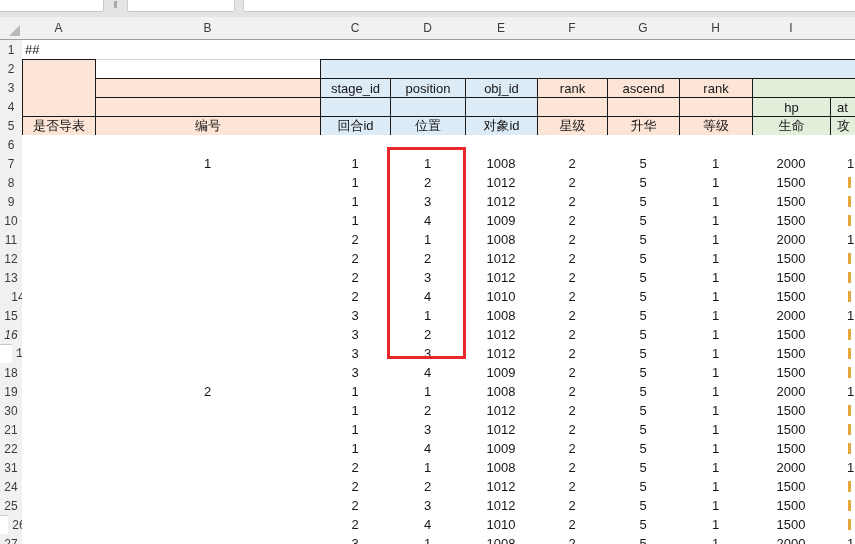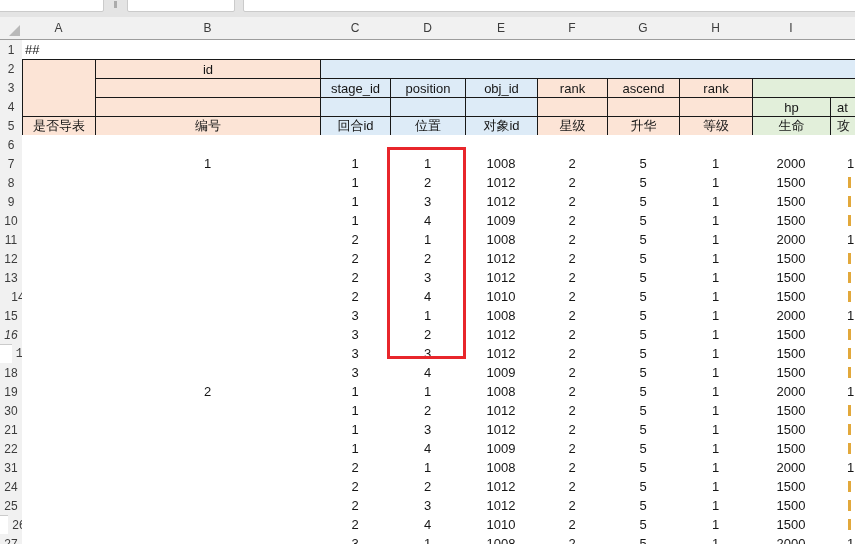--- a/index.html
+++ b/index.html
@@ -99,21 +99,20 @@
     <div class="dcell" style="left: 95px; top: 23px; width: 226px; height: 20px;"></div>
     <div class="dcell" style="left: 320px; top: 23px; width: 71px; height: 20px;"></div>
     <div class="dcell" style="left: 390px; top: 23px; width: 76px; height: 20px;"></div>
     <div class="dcell" style="left: 465px; top: 23px; width: 73px; height: 20px;"></div>
     <div class="dcell" style="left: 537px; top: 23px; width: 71px; height: 20px;"></div>
     <div class="dcell" style="left: 607px; top: 23px; width: 73px; height: 20px;"></div>
     <div class="dcell" style="left: 679px; top: 23px; width: 74px; height: 20px;"></div>
     <div class="dcell" style="left: 752px; top: 23px; width: 79px; height: 20px;"></div>
     <div class="dcell" style="left: 830px; top: 23px; width: 46px; height: 20px;"></div>
     <div class="hcell f-peach" style="left: 22px; top: 42px; width: 74px; height: 58px;"></div>
-    <div class="hcell f-peach" style="left: 95px; top: 42px; width: 226px; height: 20px;">id</div>
     <div class="hcell f-blue" style="left: 320px; top: 42px; width: 556px; height: 20px;"></div>
     <div class="hcell f-peach" style="left: 95px; top: 61px; width: 226px; height: 20px;"></div>
     <div class="hcell f-blue" style="left: 320px; top: 61px; width: 71px; height: 20px;">stage_id</div>
     <div class="hcell f-blue" style="left: 390px; top: 61px; width: 76px; height: 20px;">position</div>
     <div class="hcell f-blue" style="left: 465px; top: 61px; width: 73px; height: 20px;">obj_id</div>
     <div class="hcell f-peach" style="left: 537px; top: 61px; width: 71px; height: 20px;">rank</div>
     <div class="hcell f-peach" style="left: 607px; top: 61px; width: 73px; height: 20px;">ascend</div>
     <div class="hcell f-peach" style="left: 679px; top: 61px; width: 74px; height: 20px;">rank</div>
     <div class="hcell f-green" style="left: 752px; top: 61px; width: 124px; height: 20px;"></div>
     <div class="hcell f-peach" style="left: 95px; top: 80px; width: 226px; height: 20px;"></div>

